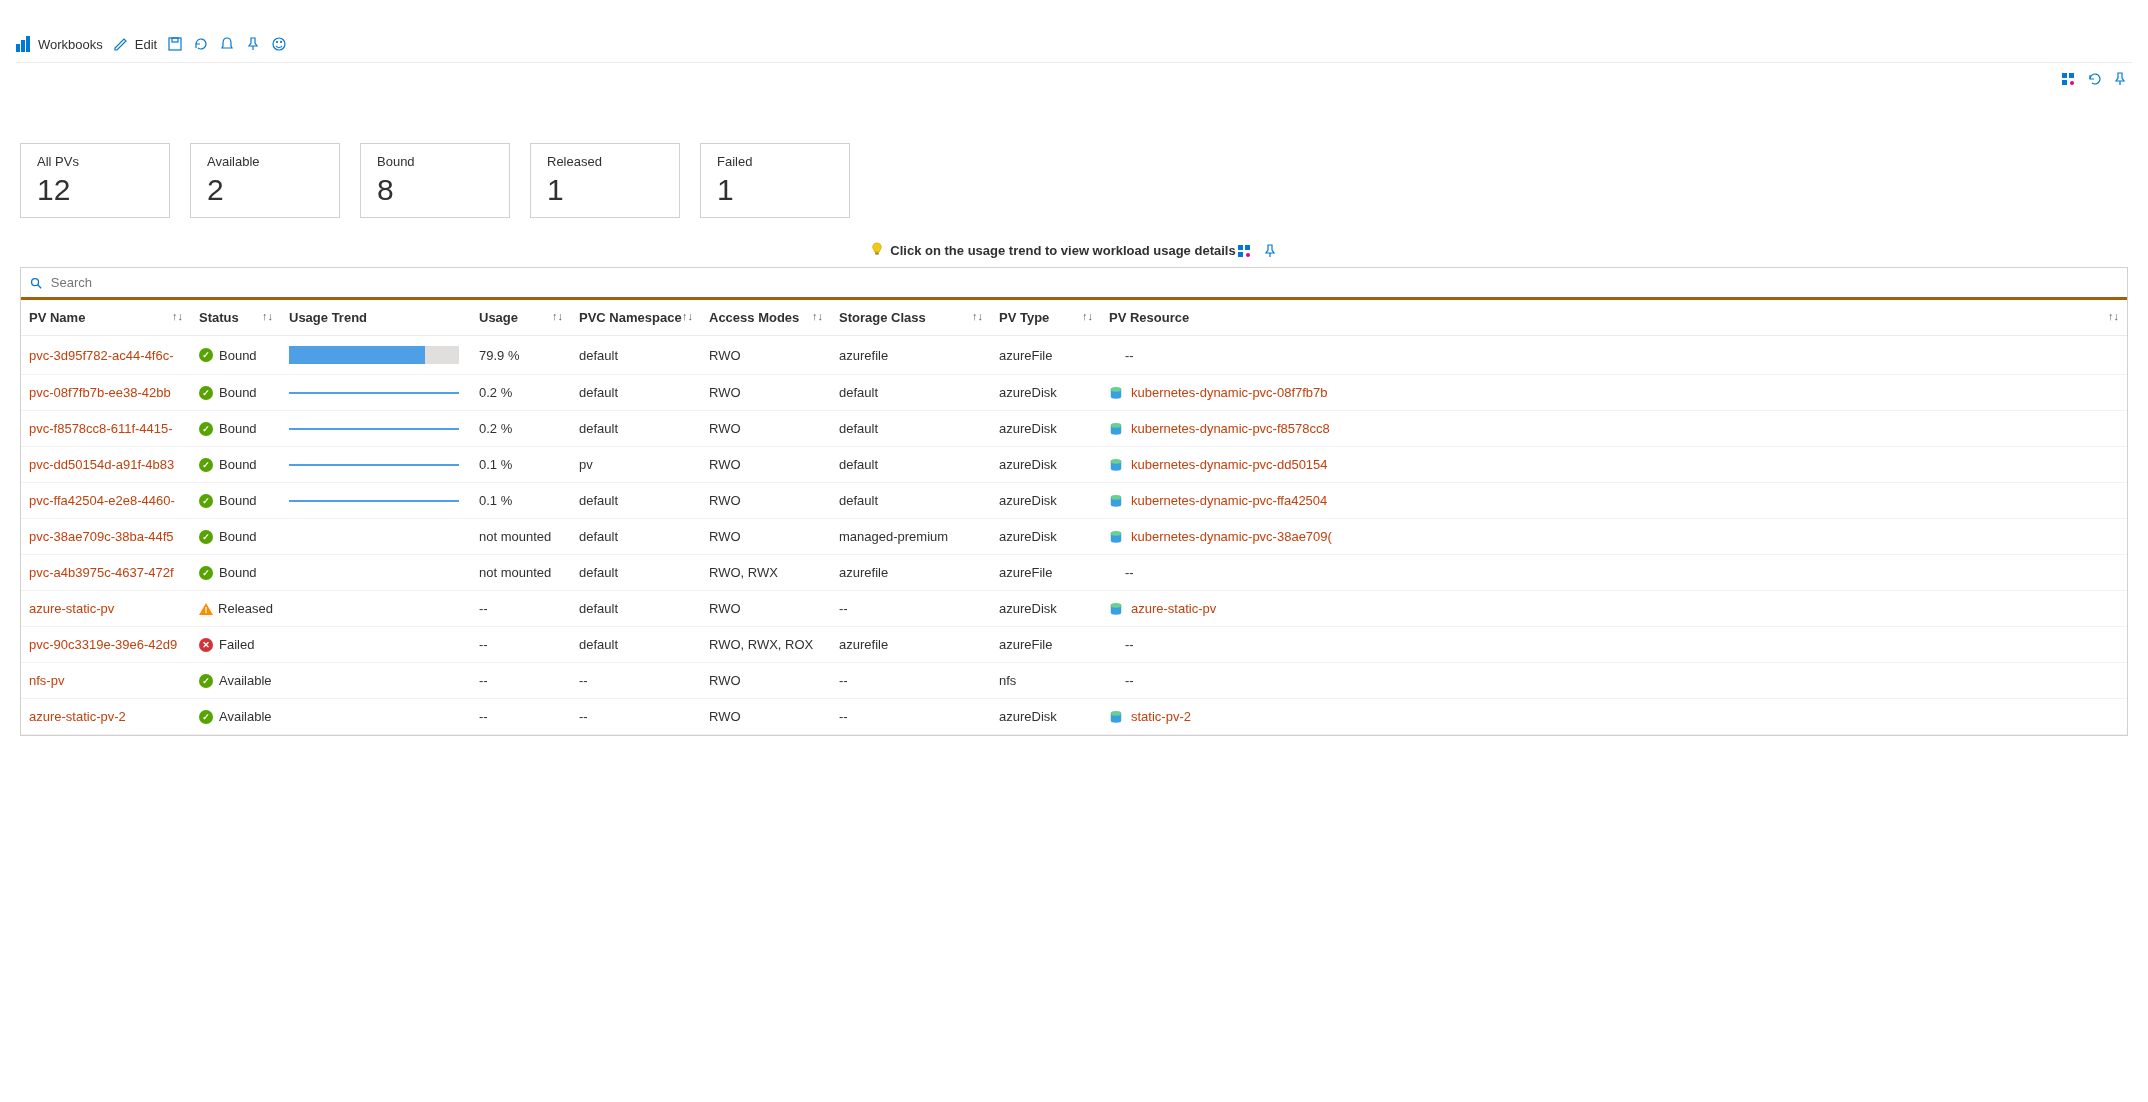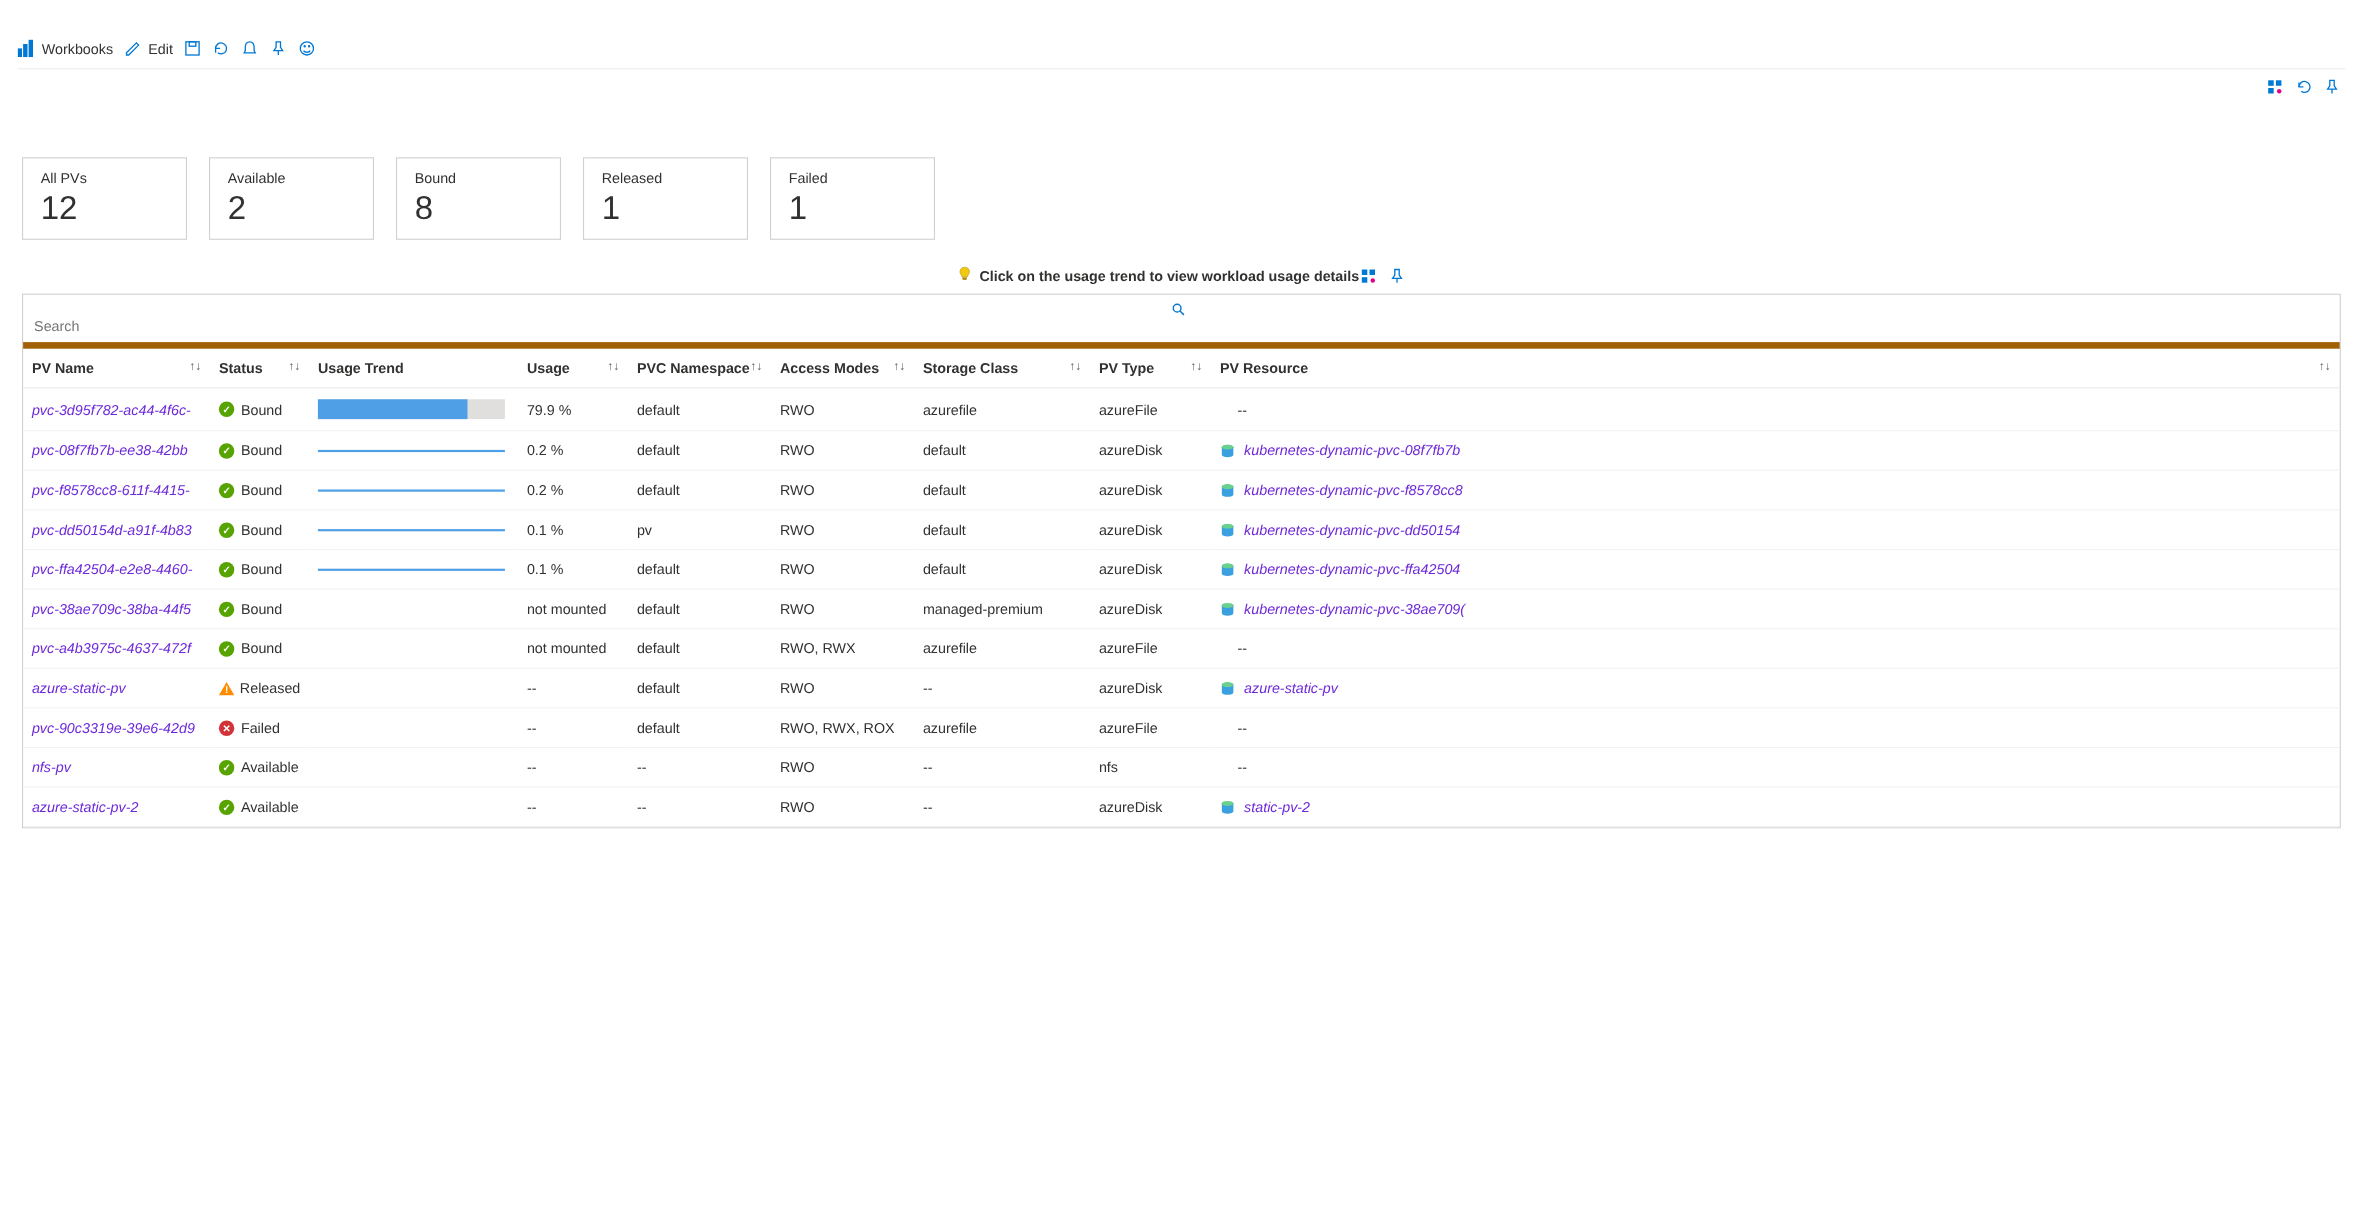--- a/index.html
+++ b/index.html
@@ -11,28 +11,28 @@
   .tb-icon svg { width:16px; height:16px; }
   .floatbar { display:flex; justify-content:flex-end; gap:10px; padding:8px 4px; }
   .cards { display:flex; gap:20px; padding:10px 4px 24px 4px; }
   .card { border:1px solid #d2d0ce; padding:10px 16px; min-width:150px;margin-top:38px; }
   .card-label { font-size:13px; color:#323130; }
   .card-value { font-size:30px; font-weight:400; margin-top:4px; }
   .hint-row { display:flex; align-items:center; justify-content:center; padding:0 4px 8px 4px; }
   .hint { display:flex; align-items:center; gap:6px; font-weight:600; }
   .bulb { color:#f2c811; }
   .table-wrap { border:1px solid #d2d0ce; margin:0 4px; }
-  .search-row { display:flex; align-items:center; padding:6px 8px; border-bottom:6px solid #a16207; color:#605e5c;flex-direction:column; }
+  .search-row { display:flex; align-items:center; padding:6px 8px; border-bottom:3px solid #a16207; color:#605e5c; }
   .search-row svg { width:14px; height:14px; color:#0078d4; margin-right:6px; }
   .search-input { border:none; outline:none; font-size:13px; width:100%; color:#323130; }
   table { width:100%; border-collapse:collapse; table-layout:fixed; }
   th { text-align:left; font-weight:600; font-size:13px; padding:10px 8px; border-bottom:1px solid #edebe9; position:relative; white-space:nowrap; }
   td { font-size:13px; padding:10px 8px; border-bottom:1px solid #f3f2f1; white-space:nowrap; overflow:hidden; text-overflow:ellipsis; }
   .sort { color:#605e5c; font-size:11px; float:right; }
-  .link { color:#6d28d9; cursor:pointer;font-style:italic; }
+  .link { color:#c2410c; cursor:pointer; }
   .status-cell { display:flex; align-items:center; gap:6px; }
   .sicon { width:14px; height:14px; border-radius:50%; display:flex; align-items:center; justify-content:center; color:#fff; font-size:9px; font-weight:bold; flex:none; }
   .s-ok { background:#57a300; }
   .s-warn-wrap { position:relative; width:14px; height:14px; }
   .s-warn-wrap::before { content:""; position:absolute; left:0; top:1px; width:0;height:0; border-left:7px solid transparent; border-right:7px solid transparent; border-bottom:12px solid #ff8c00;}
   .s-warn-wrap::after { content:"!"; position:absolute; left:0; width:14px; text-align:center; top:3px; font-size:9px; color:#fff; font-weight:bold;}
   .s-fail { background:#d13438; }
   .bar { height:18px; background:#e1dfdd; position:relative; width:170px; }
   .barfill { height:100%; background:#4f9fe6; }
   .barund { border-bottom:2px solid #4f9fe6; width:170px; height:0; }

